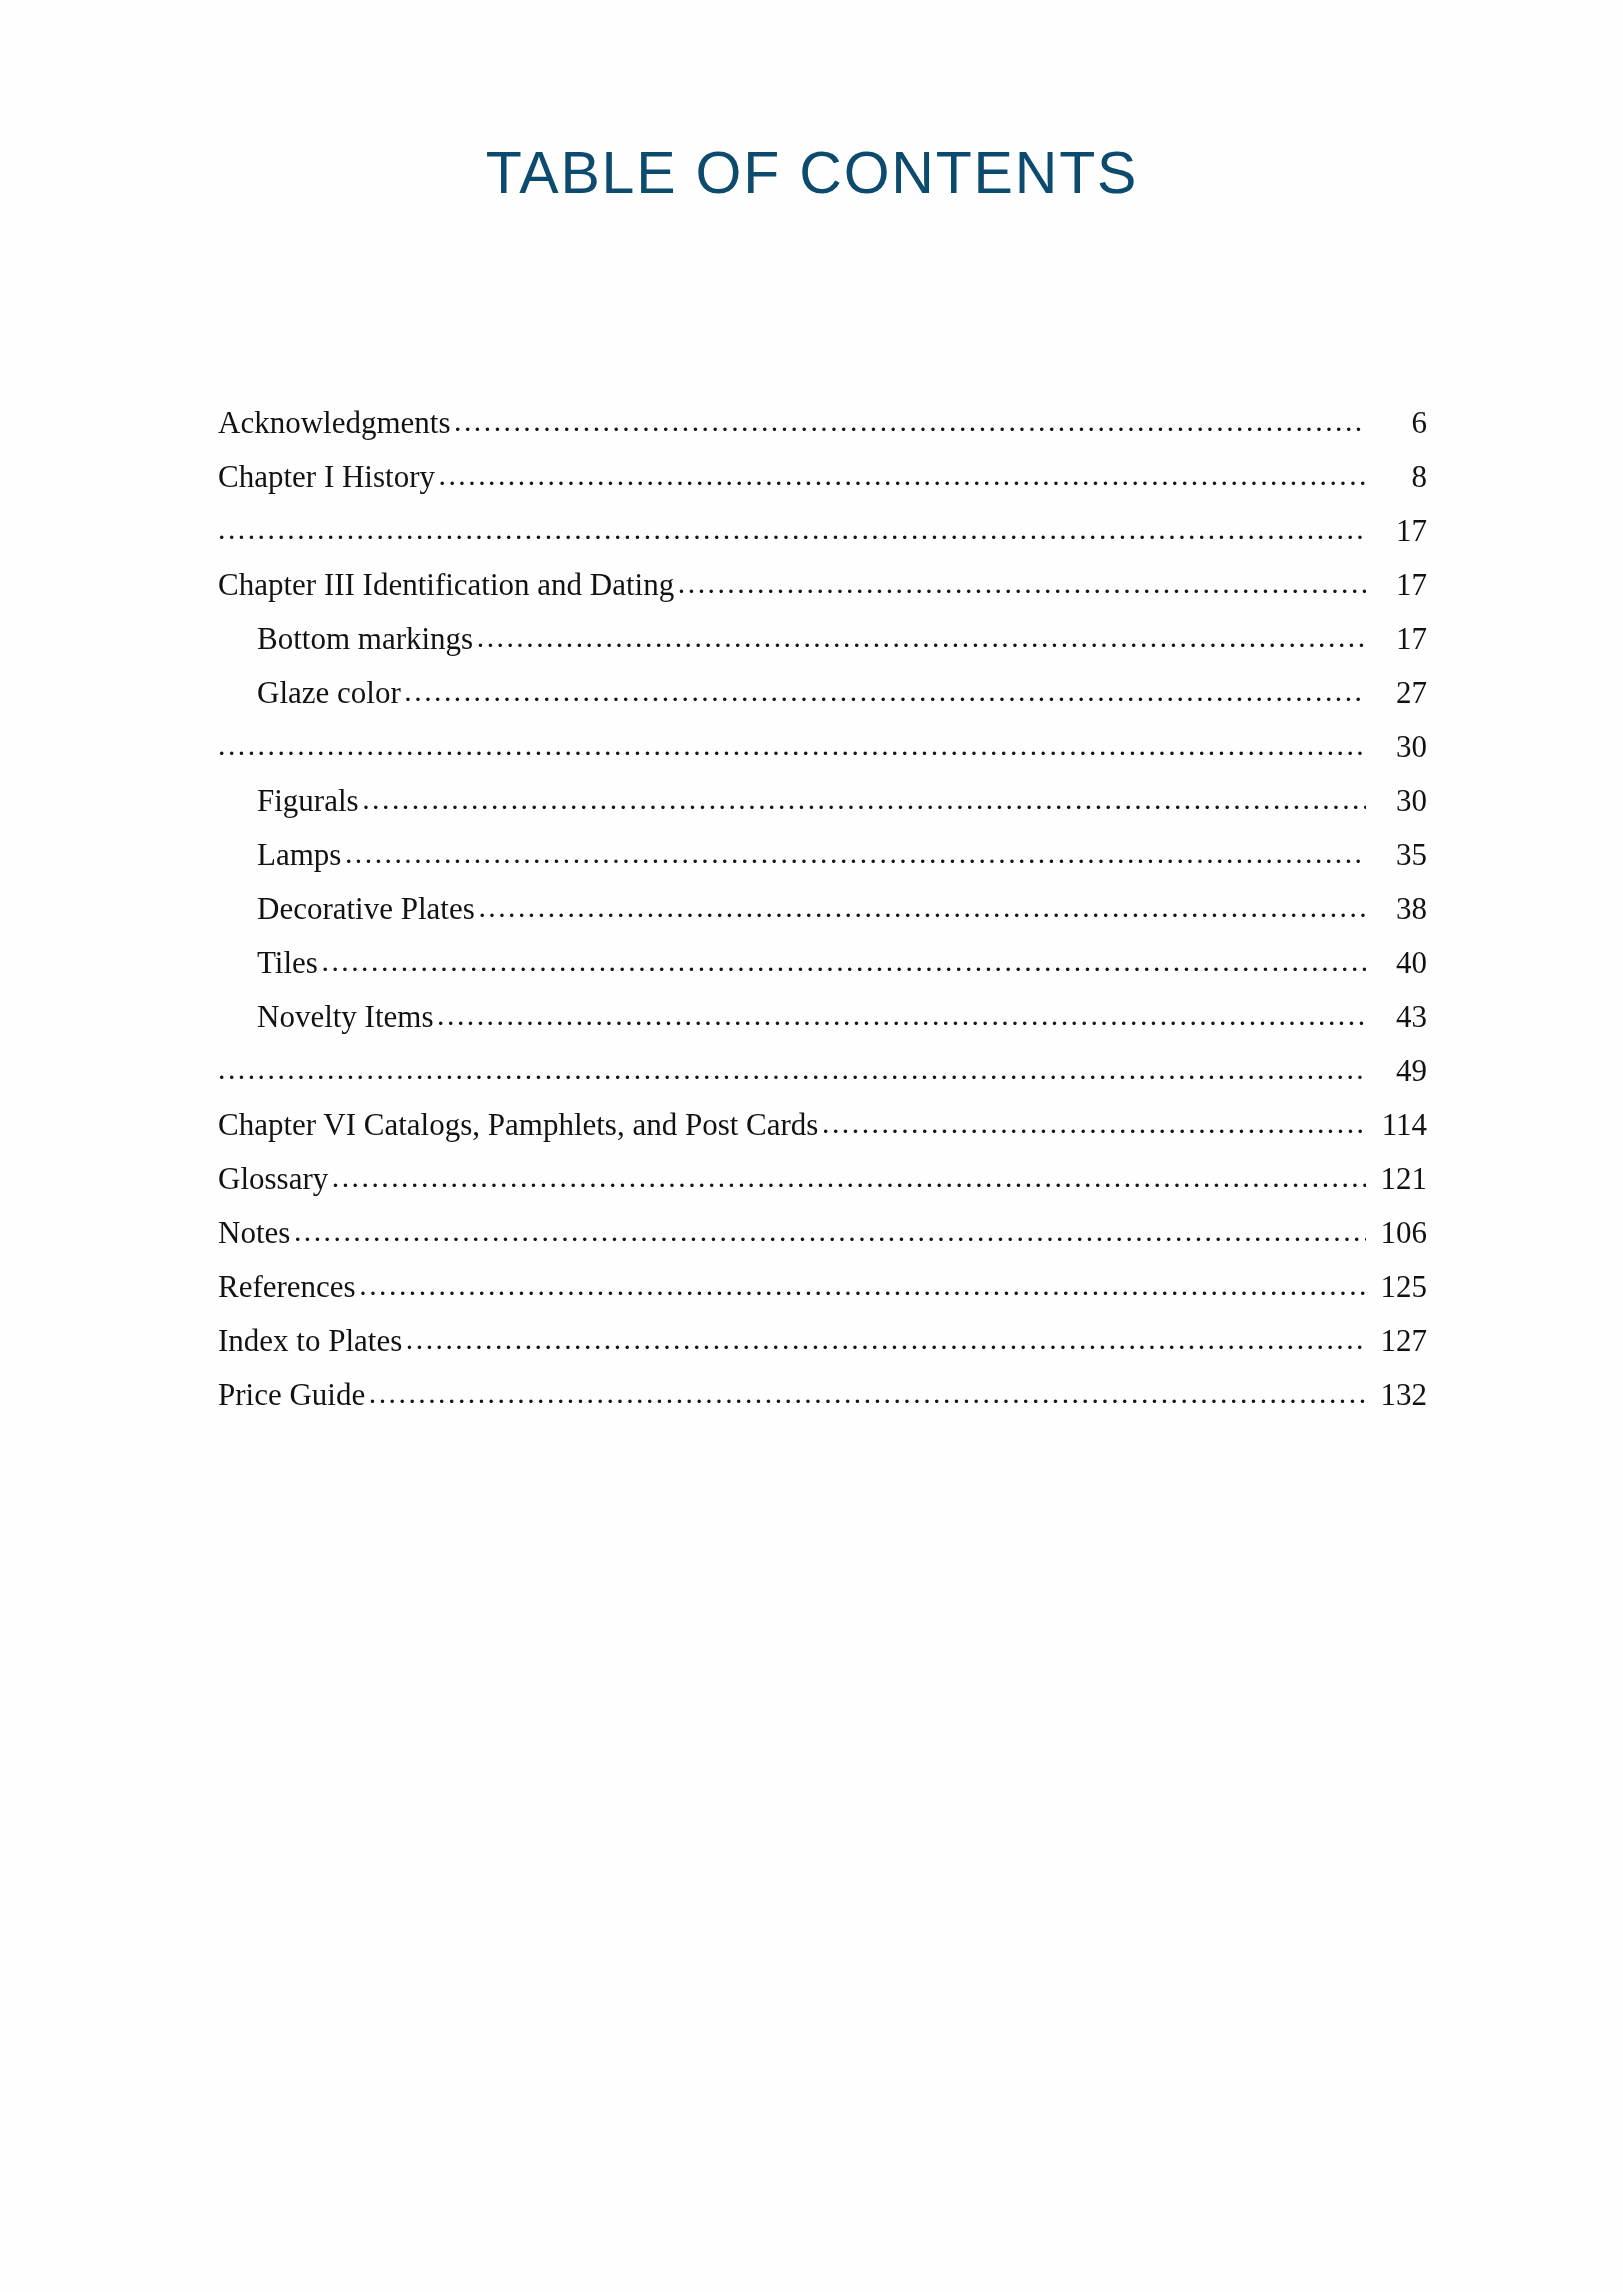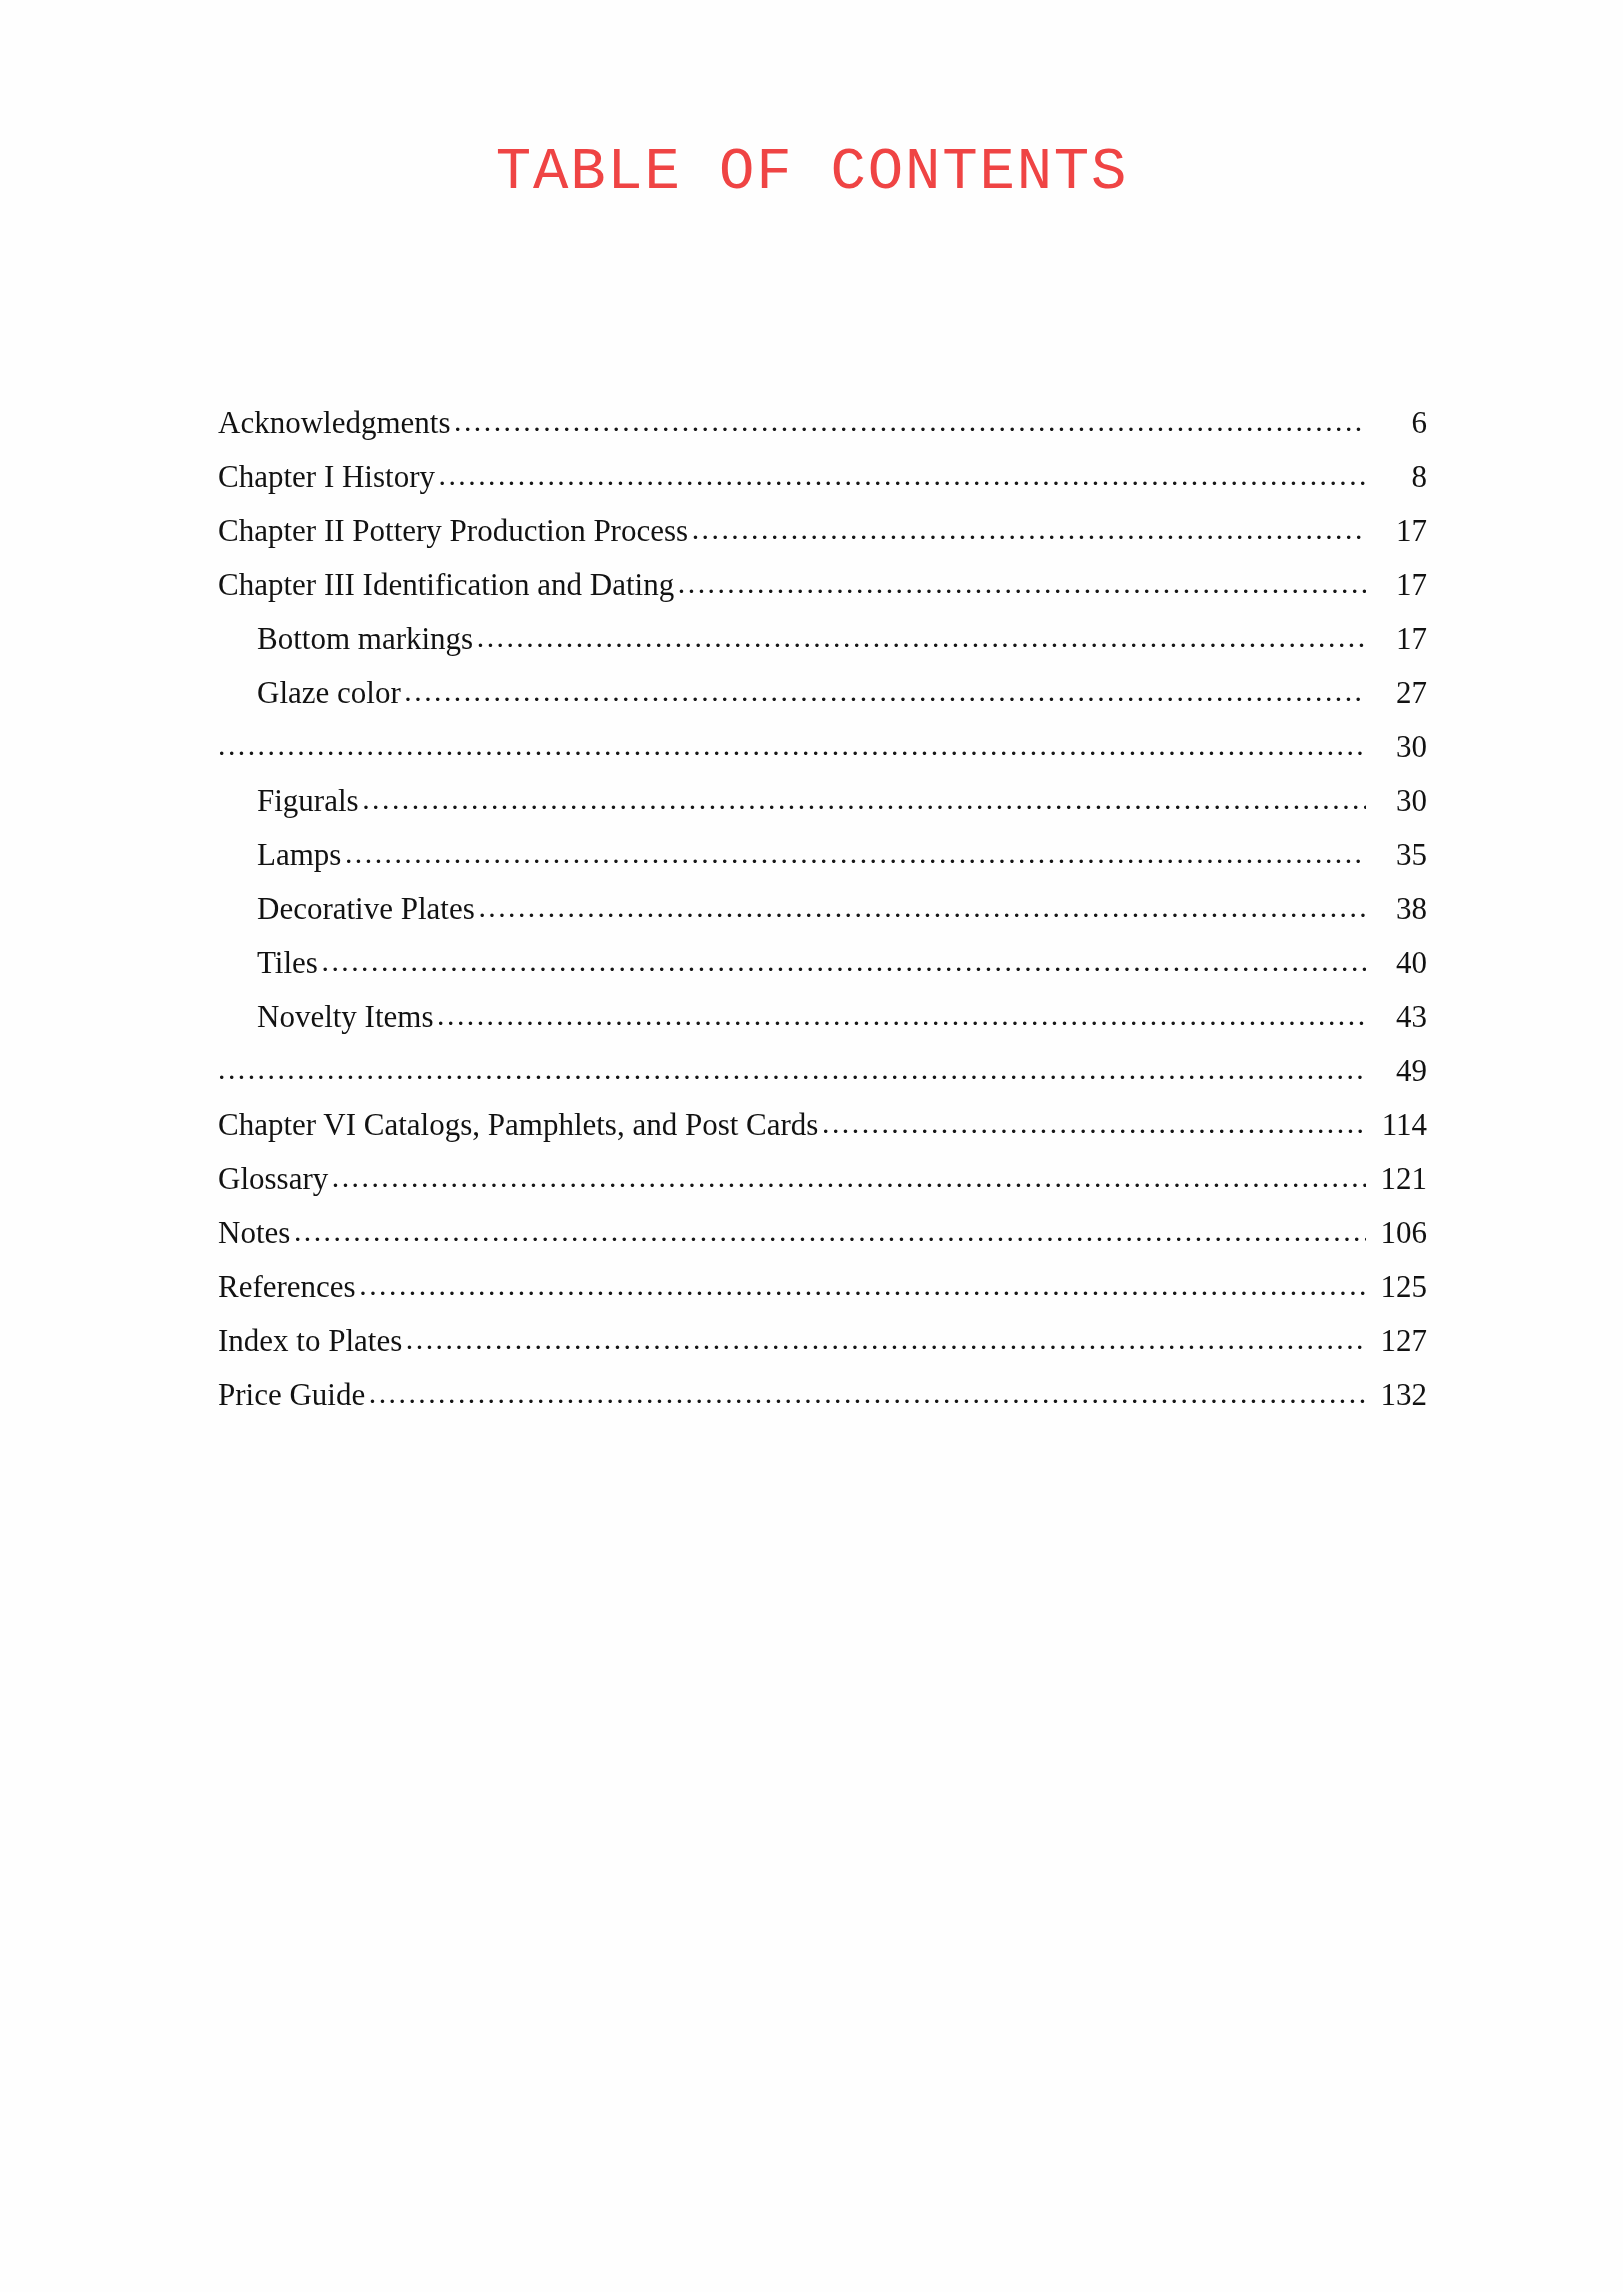--- a/index.html
+++ b/index.html
@@ -25,22 +25,22 @@
   }
   .page-title {
     position: absolute;
     top: 139px;
     left: 0;
     width: 1624px;
     text-align: center;
     font-size: 59px;
     letter-spacing: 1.8px;
     font-weight: 400;
-    font-family: Liberation Mono, monospace;
-    color: #ef4444;
+    font-family: Liberation Sans, sans-serif;
+    color: #0c4a6e;
   }
   .toc {
     position: absolute;
     top: 396px;
     left: 218px;
     width: 1209px;
   }
   .toc-entry {
     display: flex;
     align-items: baseline;
@@ -85,21 +85,20 @@
         <span class="entry-label">Acknowledgments</span>
         <span class="entry-dots">....................................................................................................................................................................................</span>
         <span class="entry-page">6</span>
       </div>
       <div class="toc-entry level-1">
         <span class="entry-label">Chapter I   History</span>
         <span class="entry-dots">....................................................................................................................................................................................</span>
         <span class="entry-page">8</span>
       </div>
       <div class="toc-entry level-1">
-        <span class="entry-label">Chapter II  Pottery Production Process</span>
         <span class="entry-dots">....................................................................................................................................................................................</span>
         <span class="entry-page">17</span>
       </div>
       <div class="toc-entry level-1">
         <span class="entry-label">Chapter III  Identification and Dating</span>
         <span class="entry-dots">....................................................................................................................................................................................</span>
         <span class="entry-page">17</span>
       </div>
       <div class="toc-entry level-2">
         <span class="entry-label">Bottom markings</span>

